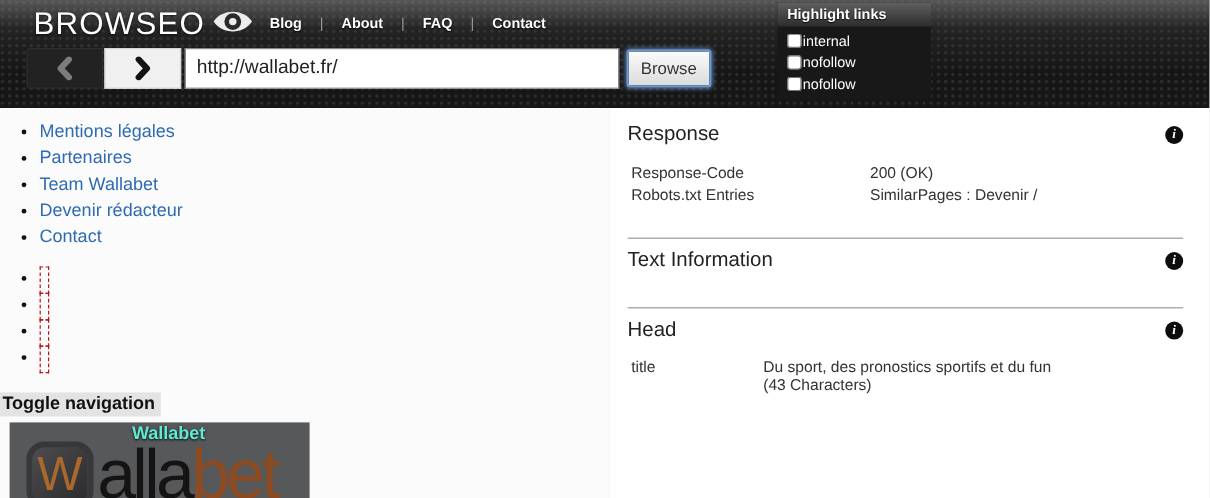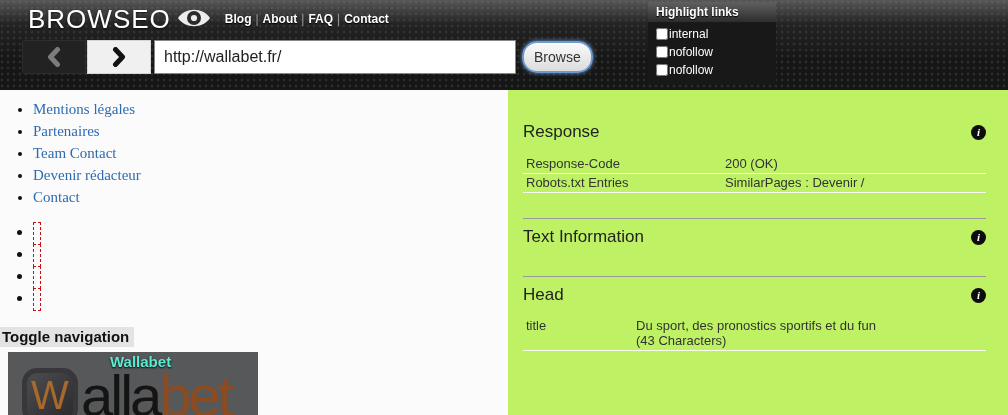--- a/index.html
+++ b/index.html
@@ -10,68 +10,68 @@
   .header {
     position:relative; height:90px; background-color:#161616;
     background-image:
       linear-gradient(180deg, rgba(140,140,140,.55) 0px, rgba(70,70,70,.28) 24px, rgba(20,20,20,0) 60px),
       radial-gradient(circle at 2px 2px, #2e2e2e 1px, rgba(0,0,0,0) 1.7px);
     background-size:100% 100%, 6px 6px;
   }
   .logo-row { display:flex; align-items:center; padding:6px 0 0 28px; height:32px; }
   .brand { color:#fff; font-size:26px; font-weight:400; letter-spacing:1px; text-shadow:0 1px 2px rgba(0,0,0,.6); }
   .eye { margin:2px 0 0 6px; }
-  .top-nav { display:flex; align-items:center; margin-left:14px; gap:4px; }
+  .top-nav { display:flex; align-items:center; margin-left:14px; gap:15px; }
   .top-nav a { color:#fff; font-weight:bold; font-size:12px; text-decoration:none; text-shadow:0 1px 1px #000; }
   .nav-sep { color:#9a9a9a; font-size:12px; }
 
   .url-row { display:flex; align-items:center; padding:8px 0 0 22px; }
   .nav-btn { width:64px; height:34px; display:flex; align-items:center; justify-content:center; cursor:pointer; }
   .btn-back { background:#222; border:1px solid #2e2e2e; border-radius:3px 0 0 3px; }
   .btn-fwd  { background:#f0f0f0; margin-left:1px; border:1px solid #d5d5d5; }
   .url-input {
     width:362px; height:34px; margin-left:3px; border:1px solid #888; padding:0 9px;
     font-family:"Liberation Sans",sans-serif; font-size:16px; color:#222; background:#fff;
   }
   .browse-btn {
     margin-left:6px; height:32px; padding:0 10px; font-size:14px; color:#333;
-    background:linear-gradient(#fafafa,#dcdcdc); border:2px solid #6d9ad0; border-radius:15px;
+    background:linear-gradient(#fafafa,#dcdcdc); border:2px solid #6d9ad0; border-radius:3px;
     box-shadow:0 0 4px #6d9ad0; font-family:"Liberation Sans",sans-serif; cursor:pointer;
   }
 
   
   .hl-panel { position:absolute; top:2px; left:648px; width:128px; background:rgba(24,24,24,.95); z-index:5; padding-bottom:8px; }
   .hl-title { background:linear-gradient(#606060,#2d2d2d); color:#fff; font-size:12px; font-weight:bold; padding:3px 8px; text-shadow:0 1px 1px #000; }
   .hl-option { display:flex; align-items:flex-end; padding:6px 8px 0 8px; }
   .hl-option input { width:12px; height:12px; margin:0; }
   .hl-option label { color:#fff; font-size:12px; margin-left:1px; line-height:12px; }
 
   
   .content { display:flex; height:325px; }
 
   
   .left-pane { width:508px; background:#fbfbfb; position:relative; overflow:hidden; }
-  ul.site-links { margin:12px 0 0 0; padding-left:33px;font-family:Liberation Serif, serif; }
+  ul.site-links { margin:12px 0 0 0; padding-left:33px; }
   ul.site-links li { margin:0 0 7px 0; font-size:15px; color:#111; line-height:15px; }
   ul.site-links a { color:#2e6bb2; text-decoration:none; }
   ul.empty-links { margin:18px 0 0 0; padding-left:33px; }
   ul.empty-links li { height:22px; font-size:15px; color:#111; }
   .red-box { display:inline-block; width:8px; height:23px; border:1px dashed #c41111; vertical-align:top; margin-top:-1px; }
   .toggle-nav { display:inline-block; margin:16px 0 0 0; background:#e3e3e3; color:#111; font-size:15px; padding:1px 5px 2px 2px; cursor:pointer;font-weight:bold; }
 
   .wl-logo { position:relative; margin:5px 0 0 8px; width:250px; height:80px; background:#57585a; overflow:hidden; }
   .wl-caption { position:absolute; top:1px; left:102px; color:#5eead4; font-weight:bold; font-size:15px; text-shadow:0 1px 2px #000; }
   .wl-row { position:absolute; left:14px; top:10px; display:flex; align-items:center; }
   .wl-wbox { width:56px; height:56px; border:5px solid #38383a; border-radius:15px; background:linear-gradient(135deg,#4d4d4f,#2b2b2d);
              color:#a9682c; font-size:40px; display:flex; align-items:center; justify-content:center; }
   .wl-alla { font-size:58px; color:#141414; letter-spacing:-3px; margin-left:3px; }
   .wl-bet { font-size:58px; color:#8c4b20; letter-spacing:-3px; }
 
   
-  .right-pane { flex:1; background:#bef264; padding:32px 22px 0 15px; color:#333; }
+  .right-pane { flex:1; background:#ffffff; padding:12px 22px 0 15px; color:#333; }
   .sec-head { display:flex; align-items:flex-start; justify-content:space-between; }
   .sec-head h2 { font-size:17px; font-weight:400; color:#222; line-height:20px; }
   .info-icon { width:15px; height:15px; border-radius:50%; background:#0d0d0d; color:#fff; font-family:"Liberation Serif",serif;
                font-style:italic; font-weight:bold; font-size:11px; line-height:15px; text-align:center; margin-top:3px; cursor:pointer; }
   table.kv { width:100%; border-collapse:collapse; font-size:13px; color:#333; }
   table.kv td { padding:1px 3px 2px 3px; border-bottom:1px solid rgba(255,255,255,.9); line-height:15px;margin-top:36px; }
   .t-response { margin-top:13px; }
   .t-response td.k { width:199px; }
   .t-textinfo { margin-top:14px; }
   .t-textinfo td.v { width:100px; }
@@ -138,21 +138,21 @@
     </div>
   </div>
 </div>
 
 <div class="content">
 
   <div class="left-pane">
     <ul class="site-links">
       <li><a href="#">Mentions légales</a></li>
       <li><a href="#">Partenaires</a></li>
-      <li><a href="#">Team Contact</a></li>
+      <li><a href="#">Team Wallabet</a></li>
       <li><a href="#">Devenir rédacteur</a></li>
       <li><a href="#">Contact</a></li>
     </ul>
 
     <ul class="empty-links">
       <li><span class="red-box"></span></li>
       <li><span class="red-box"></span></li>
       <li><span class="red-box"></span></li>
       <li><span class="red-box"></span></li>
     </ul>

